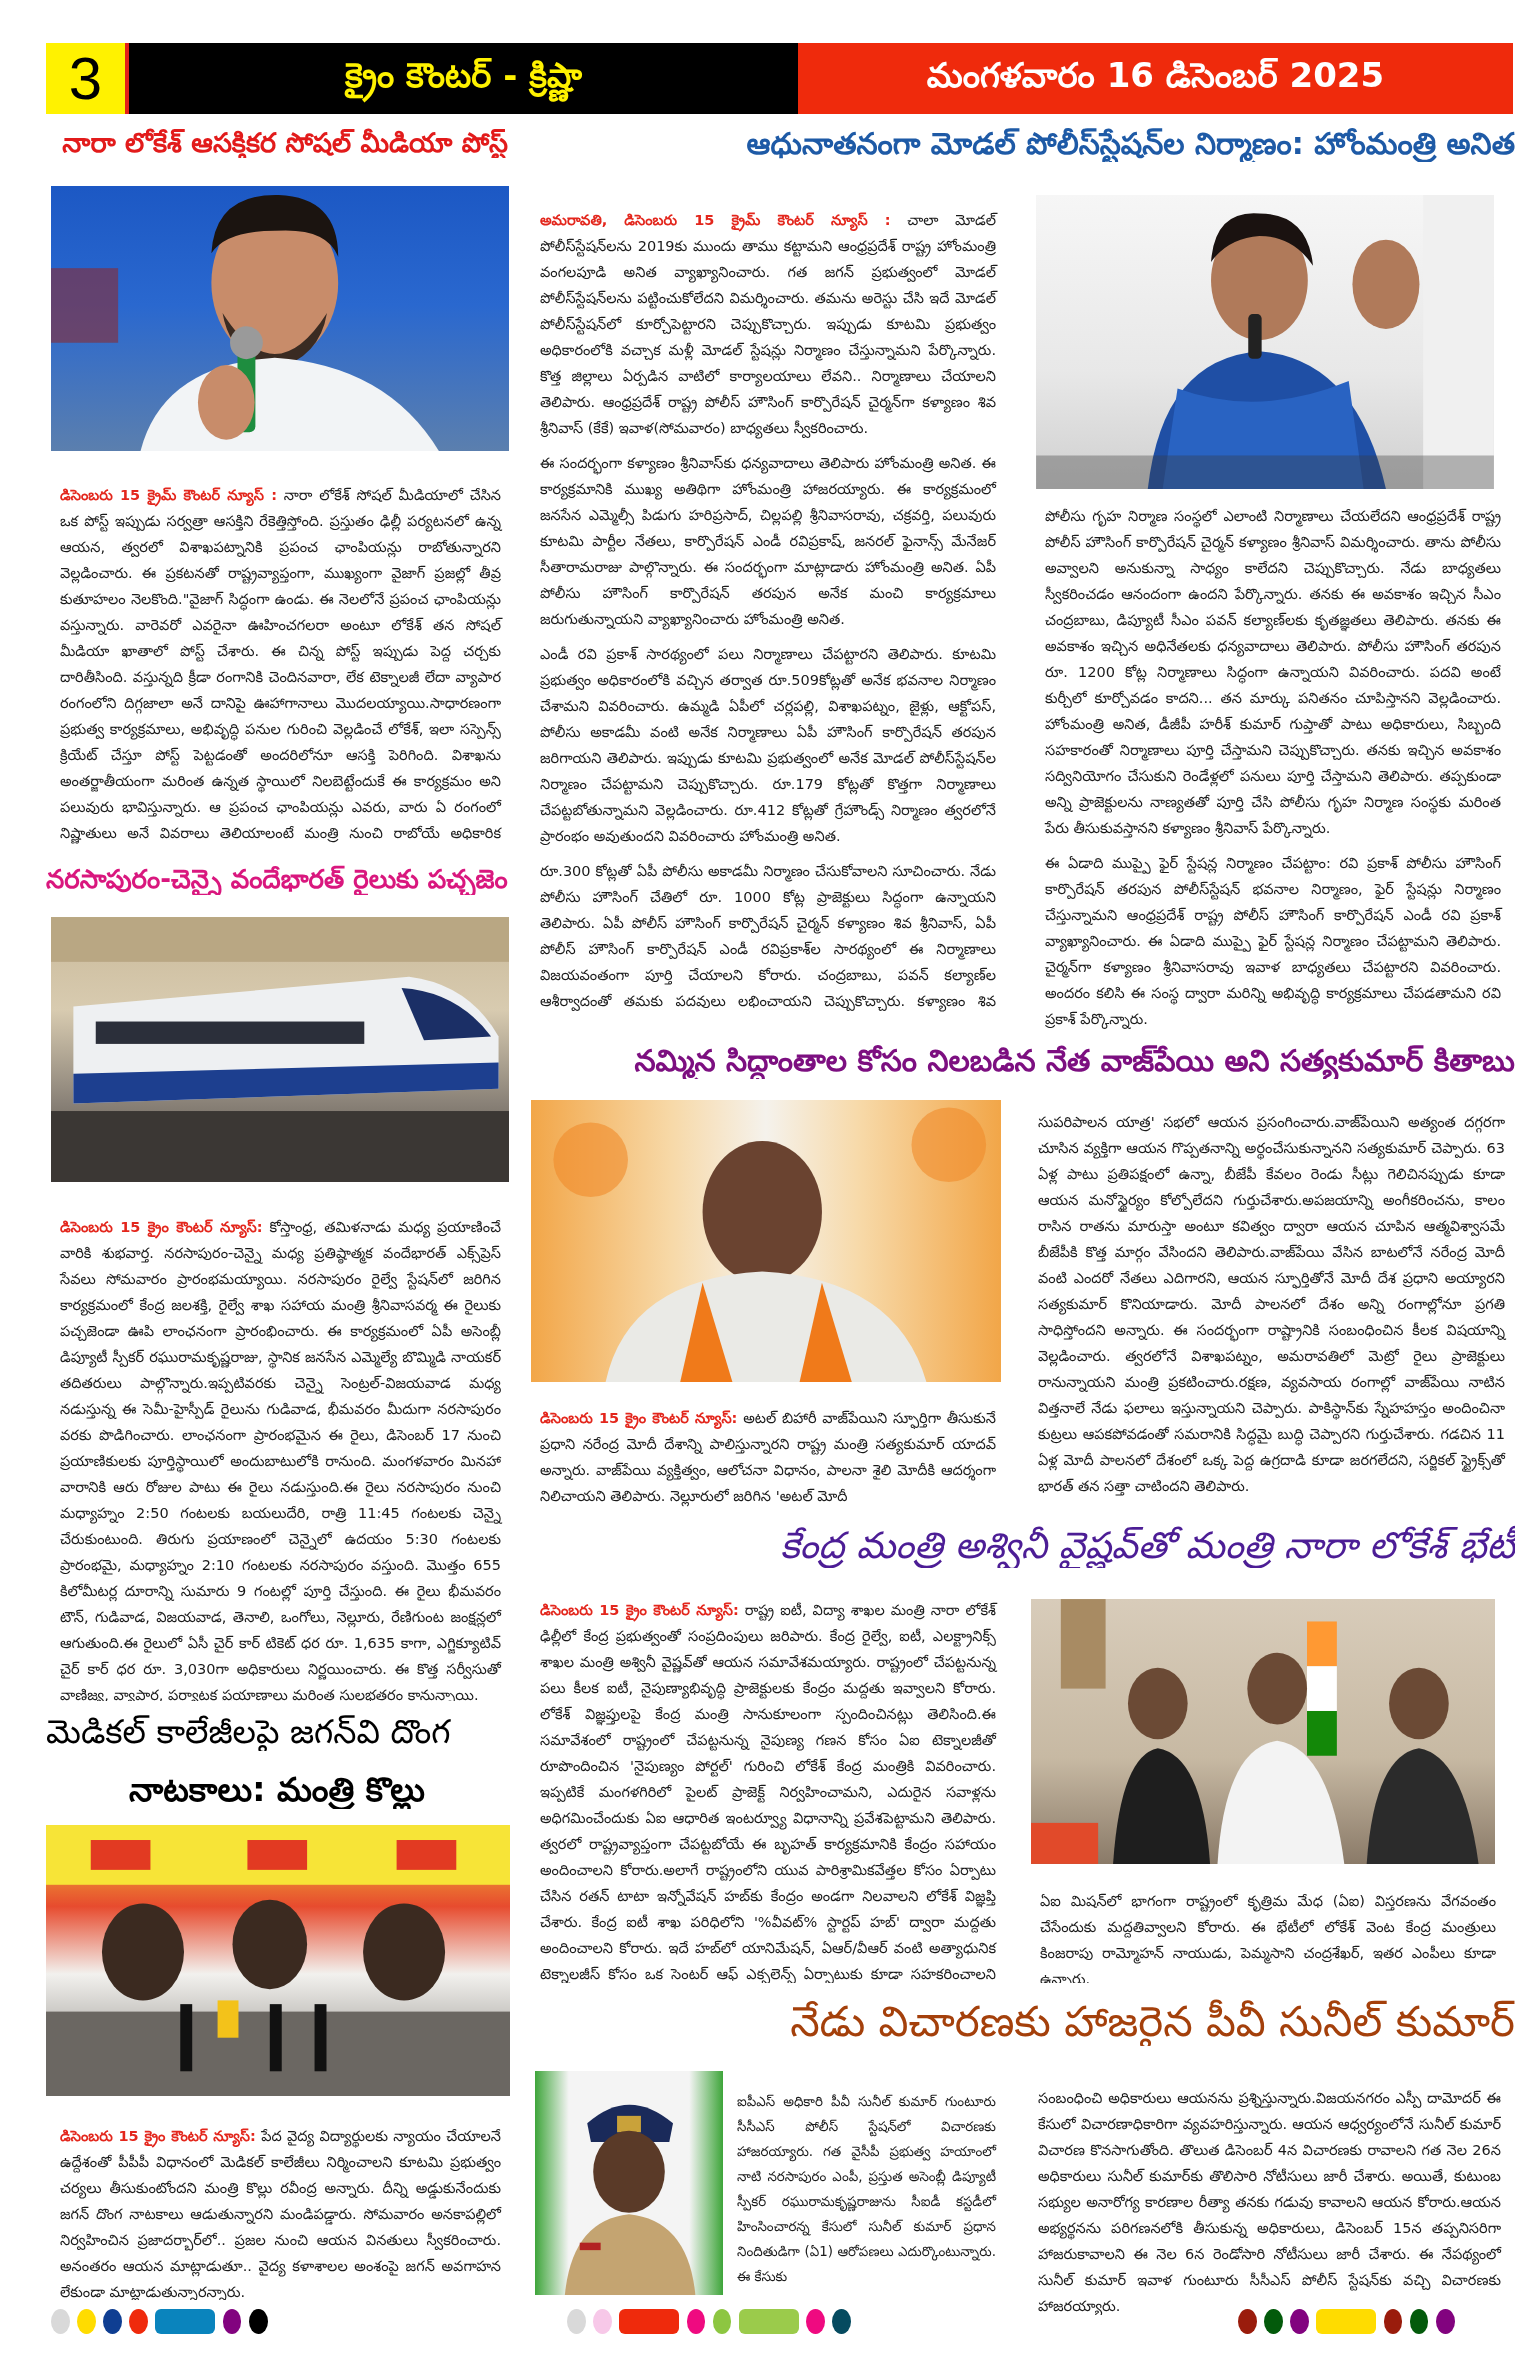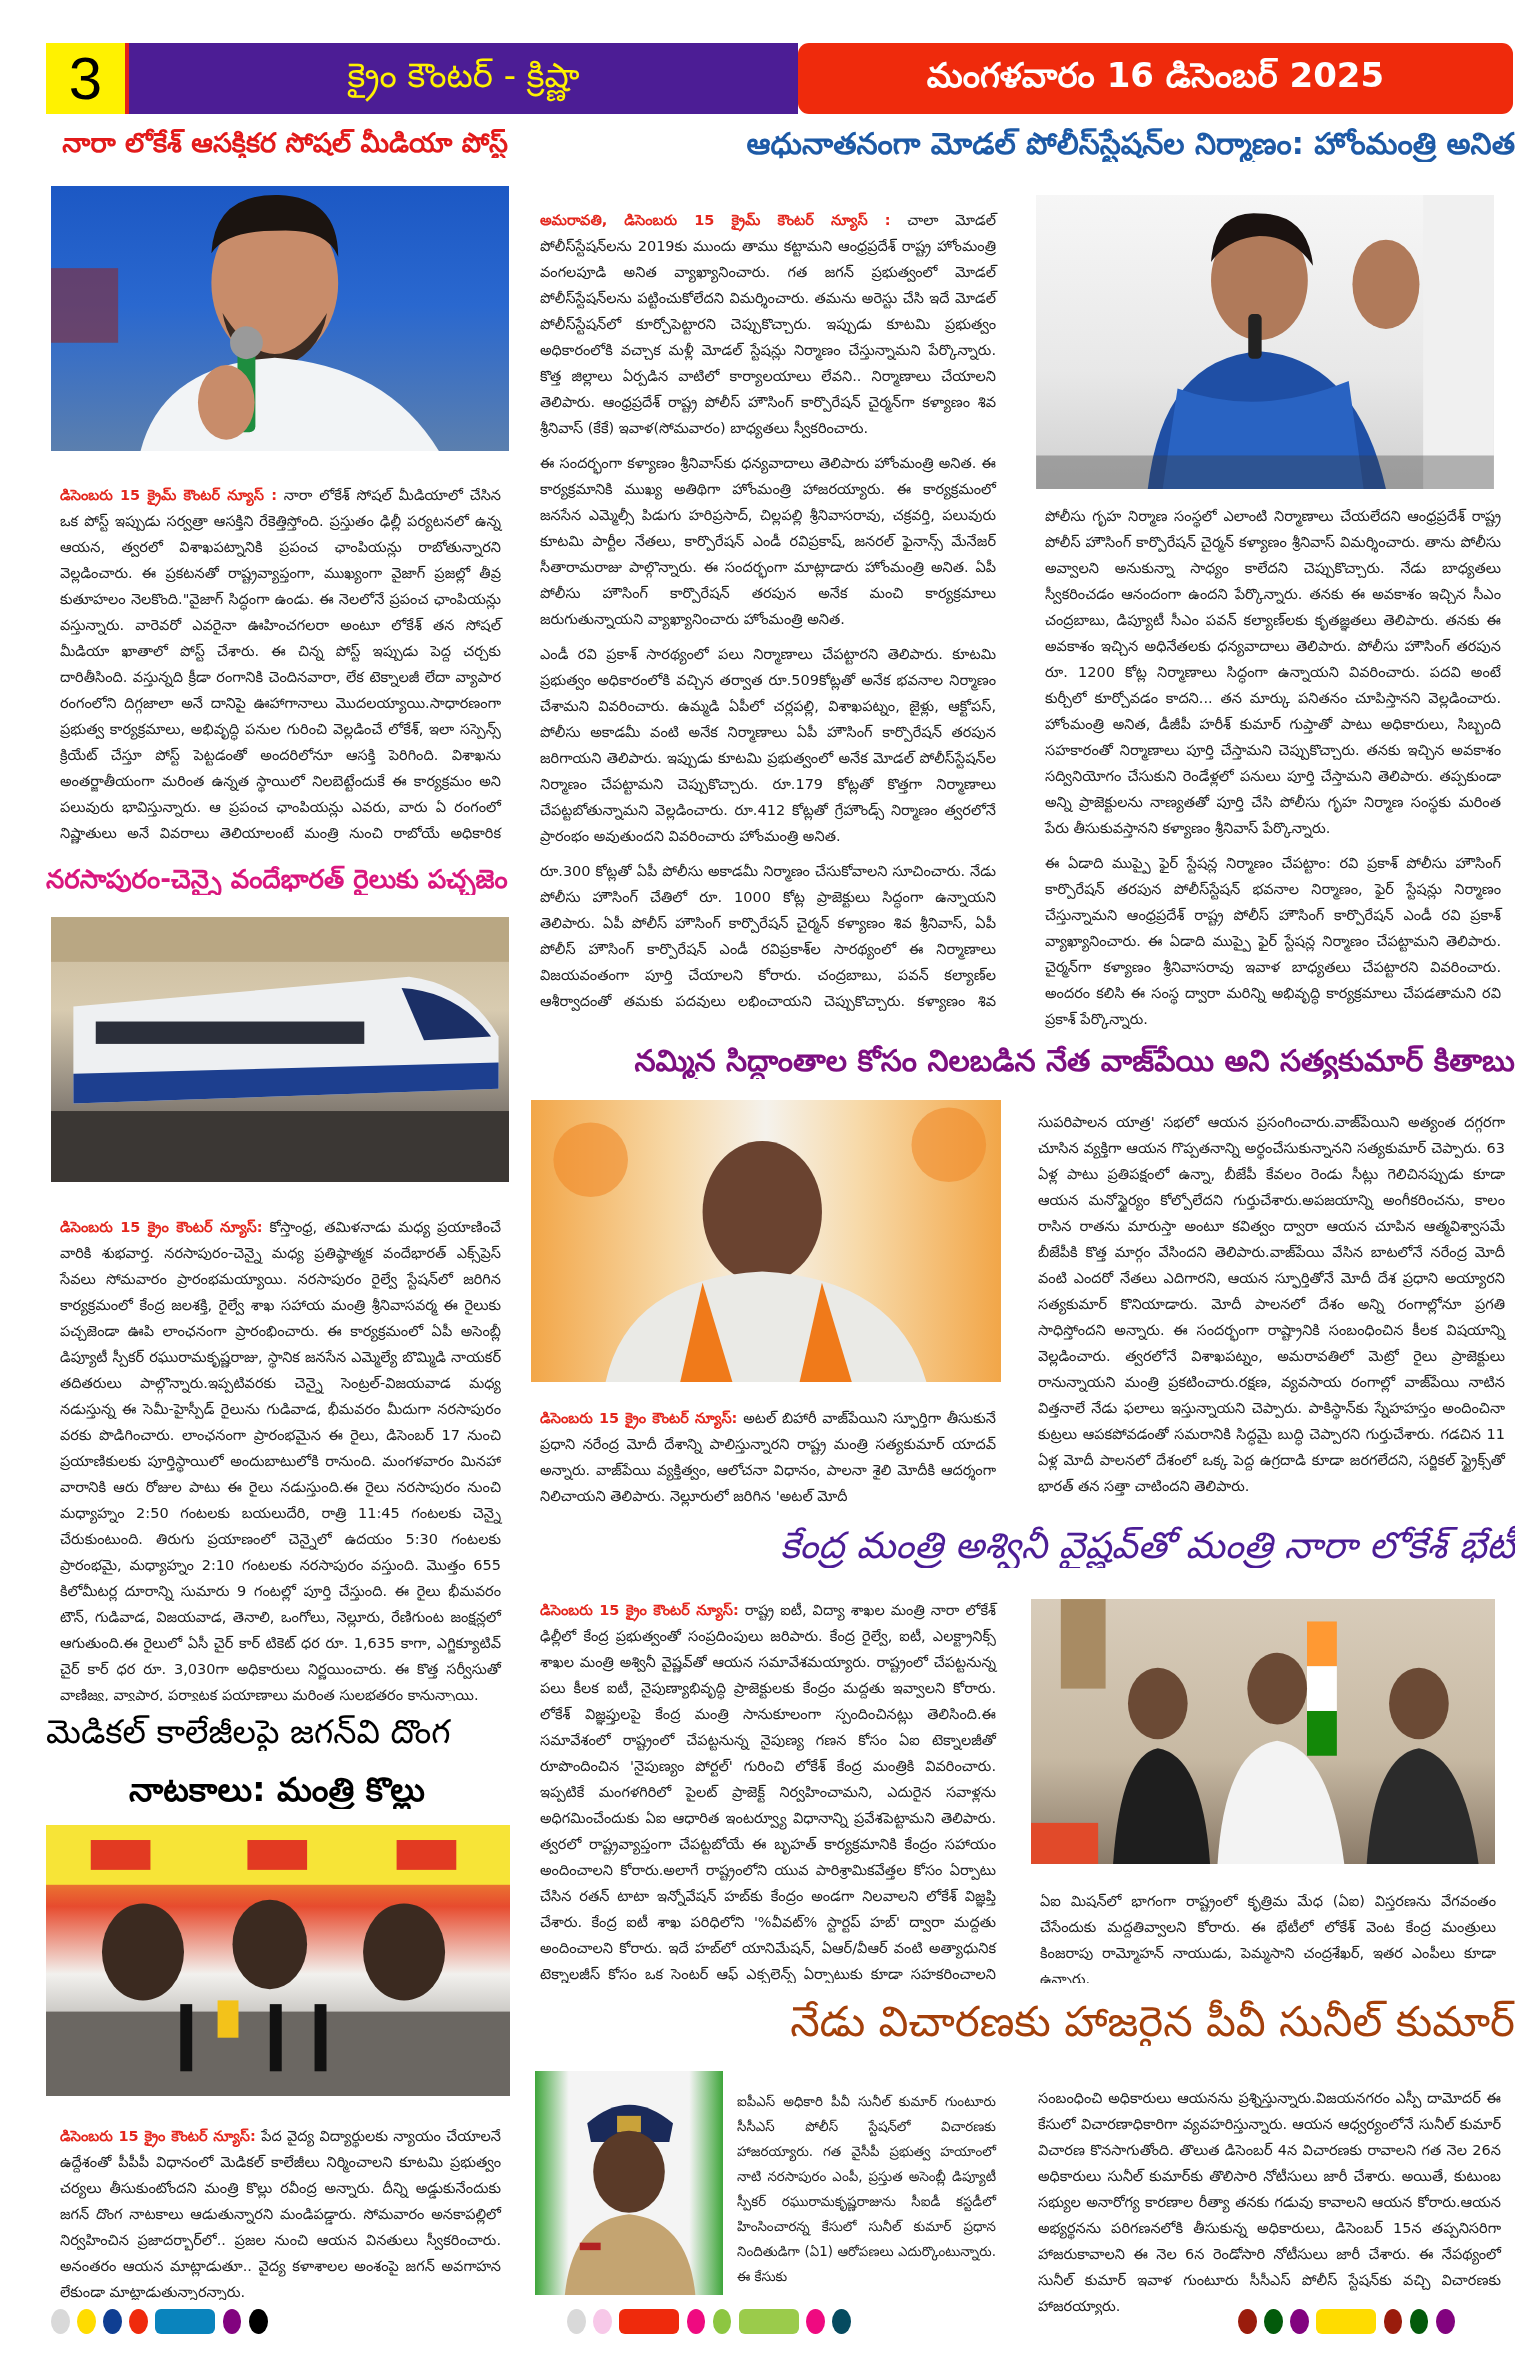--- a/index.html
+++ b/index.html
@@ -2,22 +2,22 @@
 <html style="font-size:12px"><head>
 <meta charset="utf-8">
 <style>
   * { box-sizing: border-box; margin: 0; padding: 0; }
   html, body { width: 1541px; height: 2377px; background: #ffffff; overflow: hidden; }
   body { font-family: "DejaVu Sans", sans-serif; color: #111; position: relative; }
 
   
   .masthead { position: absolute; left: 46px; top: 43px; width: 1467px; height: 71px; display: flex; }
   .page-num { width: 83px; height: 100%; background: #fff200; border-right: 4.5px solid #e32119; display: flex; align-items: center; justify-content: center; font-size: 60px; color: #000; font-family: "Liberation Sans", sans-serif; }
-  .mast-title { width: 669px; height: 100%; background: #4c1d95; display: flex; align-items: center; justify-content: center; font-size: 34px; color: #fff200; font-weight: normal; }
-  .mast-date { flex: 1; height: 100%; background: #ef2a0c; display: flex; align-items: center; justify-content: center; font-size: 34px; color: #ffffff; font-weight: bold; border-radius: 11px; }
+  .mast-title { width: 669px; height: 100%; background: #000000; display: flex; align-items: center; justify-content: center; font-size: 34px; color: #fff200; font-weight: bold; }
+  .mast-date { flex: 1; height: 100%; background: #ef2a0c; display: flex; align-items: center; justify-content: center; font-size: 34px; color: #ffffff; font-weight: bold; }
 
   .headline { position: absolute; font-weight: bold; white-space: nowrap; overflow: hidden; line-height: 1.15; text-align: right; }
   .h-red { color: #e21b1b; }
   .h-blue { color: #1e5aa6; }
   .h-pink { color: #d9177e; }
   .h-black { color: #000; }
   .h-purple { color: #7c0f80; }
   .h-green { color: #4c1d95; font-style: italic; }
   .h-brown { color: #a4400b; }
 

